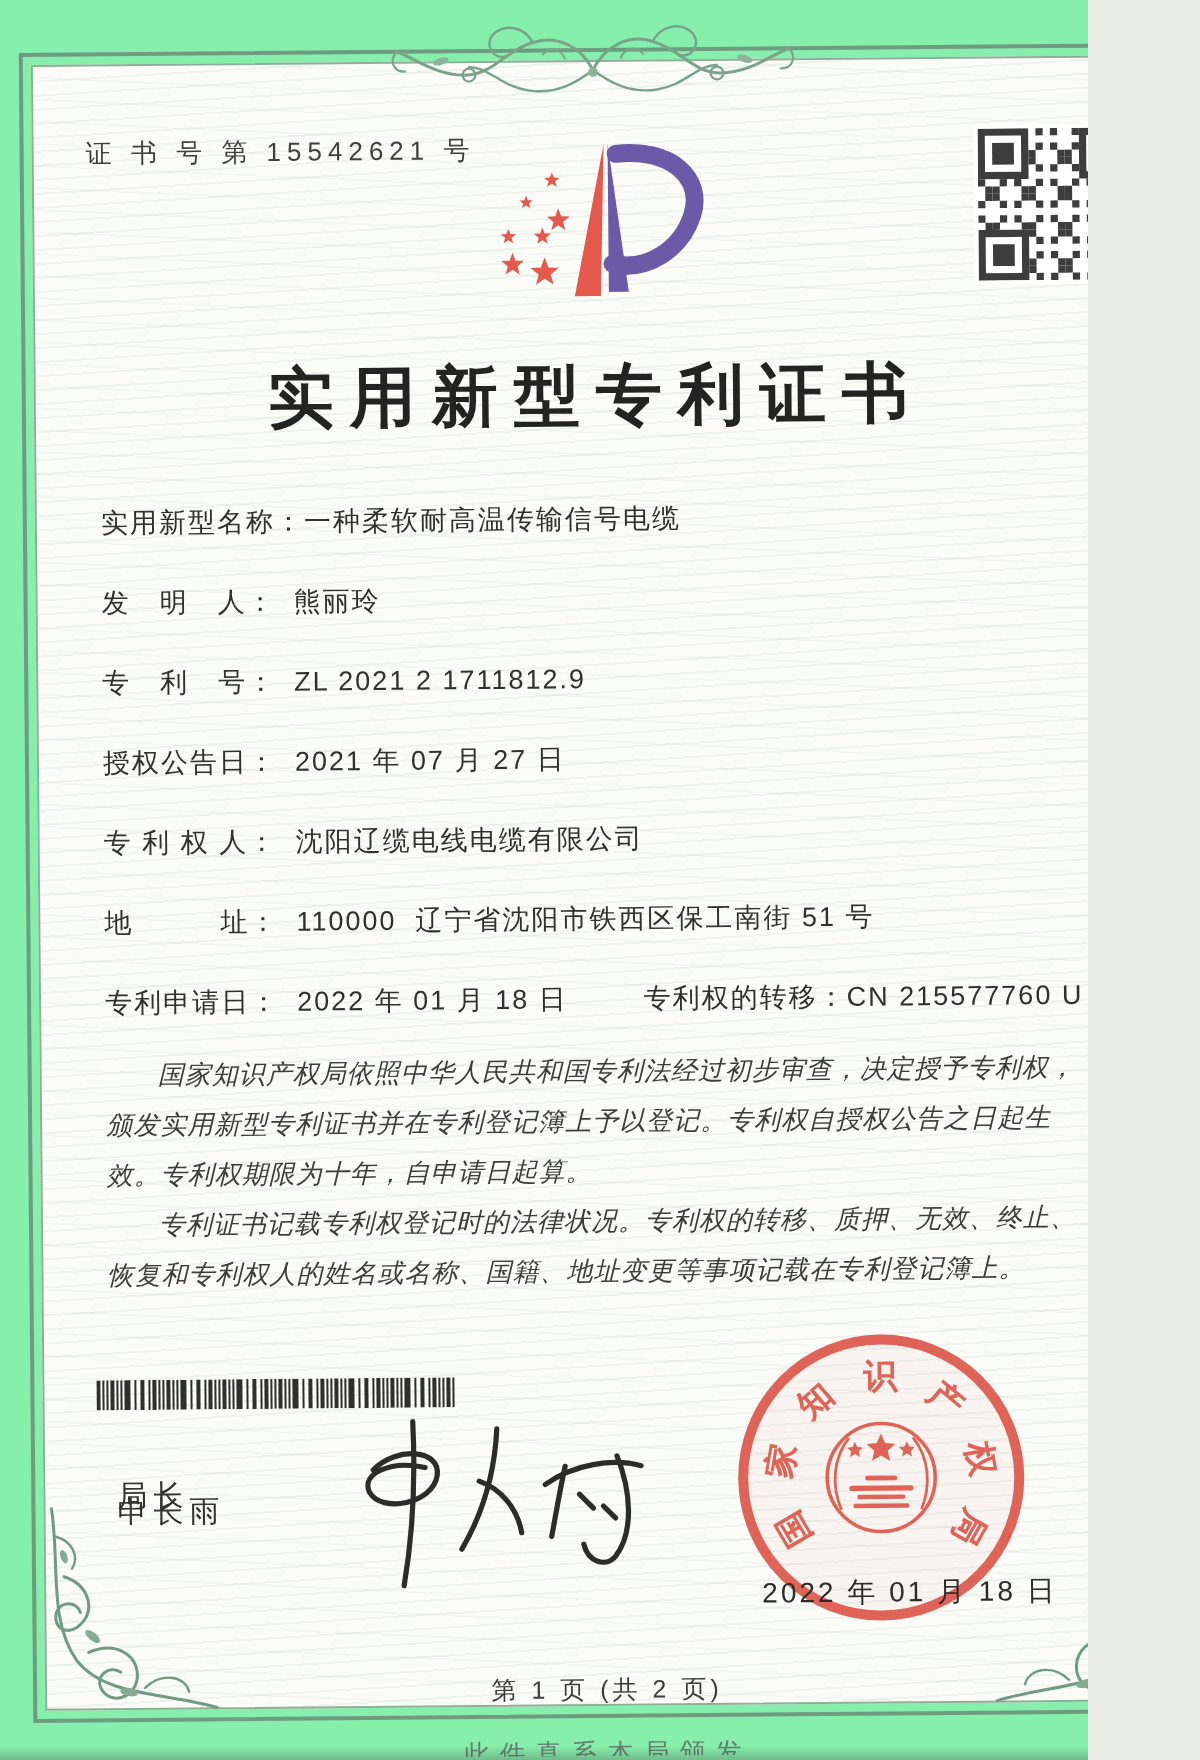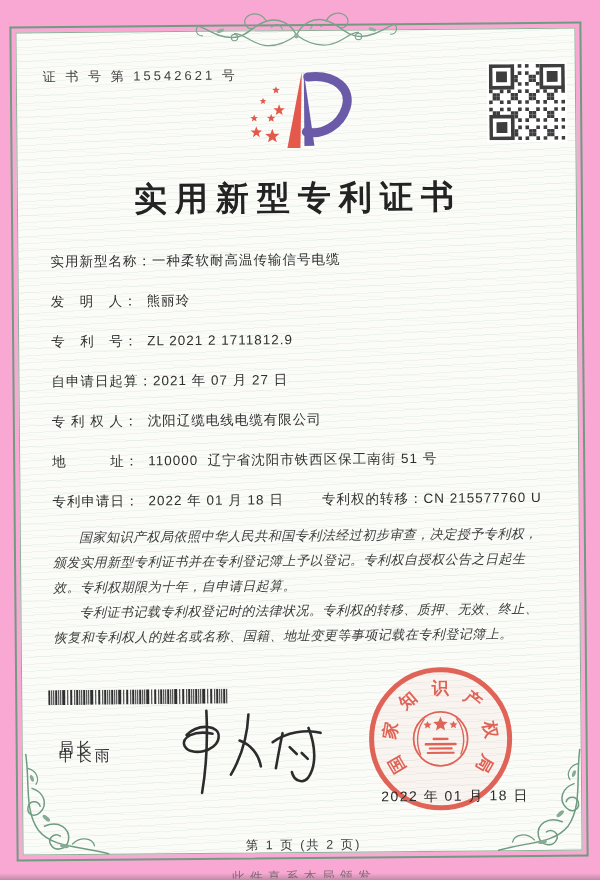--- a/index.html
+++ b/index.html
@@ -2,22 +2,22 @@
 <html><head>
 <meta charset="utf-8">
 <style>
   html,body{margin:0;padding:0;}
   body{
     width:600px;height:880px;overflow:hidden;
     font-family:"Liberation Sans",sans-serif;
     background:#e8ece4;
   }
   .page{
-    position:relative;width:600px;height:880px;
-    background:#f9a8d4;overflow:hidden;
+    position:relative;width:544px;height:880px;
+    background:#86efac;overflow:hidden;
   }
   .page::after{
     content:"";position:absolute;left:0;right:0;bottom:0;height:7px;
     background:linear-gradient(to bottom,rgba(60,70,60,0),rgba(60,70,60,0.30));
     pointer-events:none;z-index:50;
   }
   .sheet{
     position:absolute;left:0;top:0;width:600px;height:880px;
     transform:rotate(-0.5deg);transform-origin:50% 50%;
   }
@@ -281,21 +281,21 @@
       </div>
       <div class="field-row">
         <span class="field-label">发　明　人：</span>
         <span class="field-value">熊丽玲</span>
       </div>
       <div class="field-row">
         <span class="field-label">专　利　号：</span>
         <span class="field-value">ZL 2021 2 1711812.9</span>
       </div>
       <div class="field-row">
-        <span class="field-label">自申请日起算：</span>
+        <span class="field-label">授权公告日：</span>
         <span class="field-value">2021 年 07 月 27 日</span>
       </div>
       <div class="field-row">
         <span class="field-label">专 利 权 人：</span>
         <span class="field-value">沈阳辽缆电线电缆有限公司</span>
       </div>
       <div class="field-row">
         <span class="field-label">地　　　址：</span>
         <span class="field-value">110000  辽宁省沈阳市铁西区保工南街 51 号</span>
       </div>

